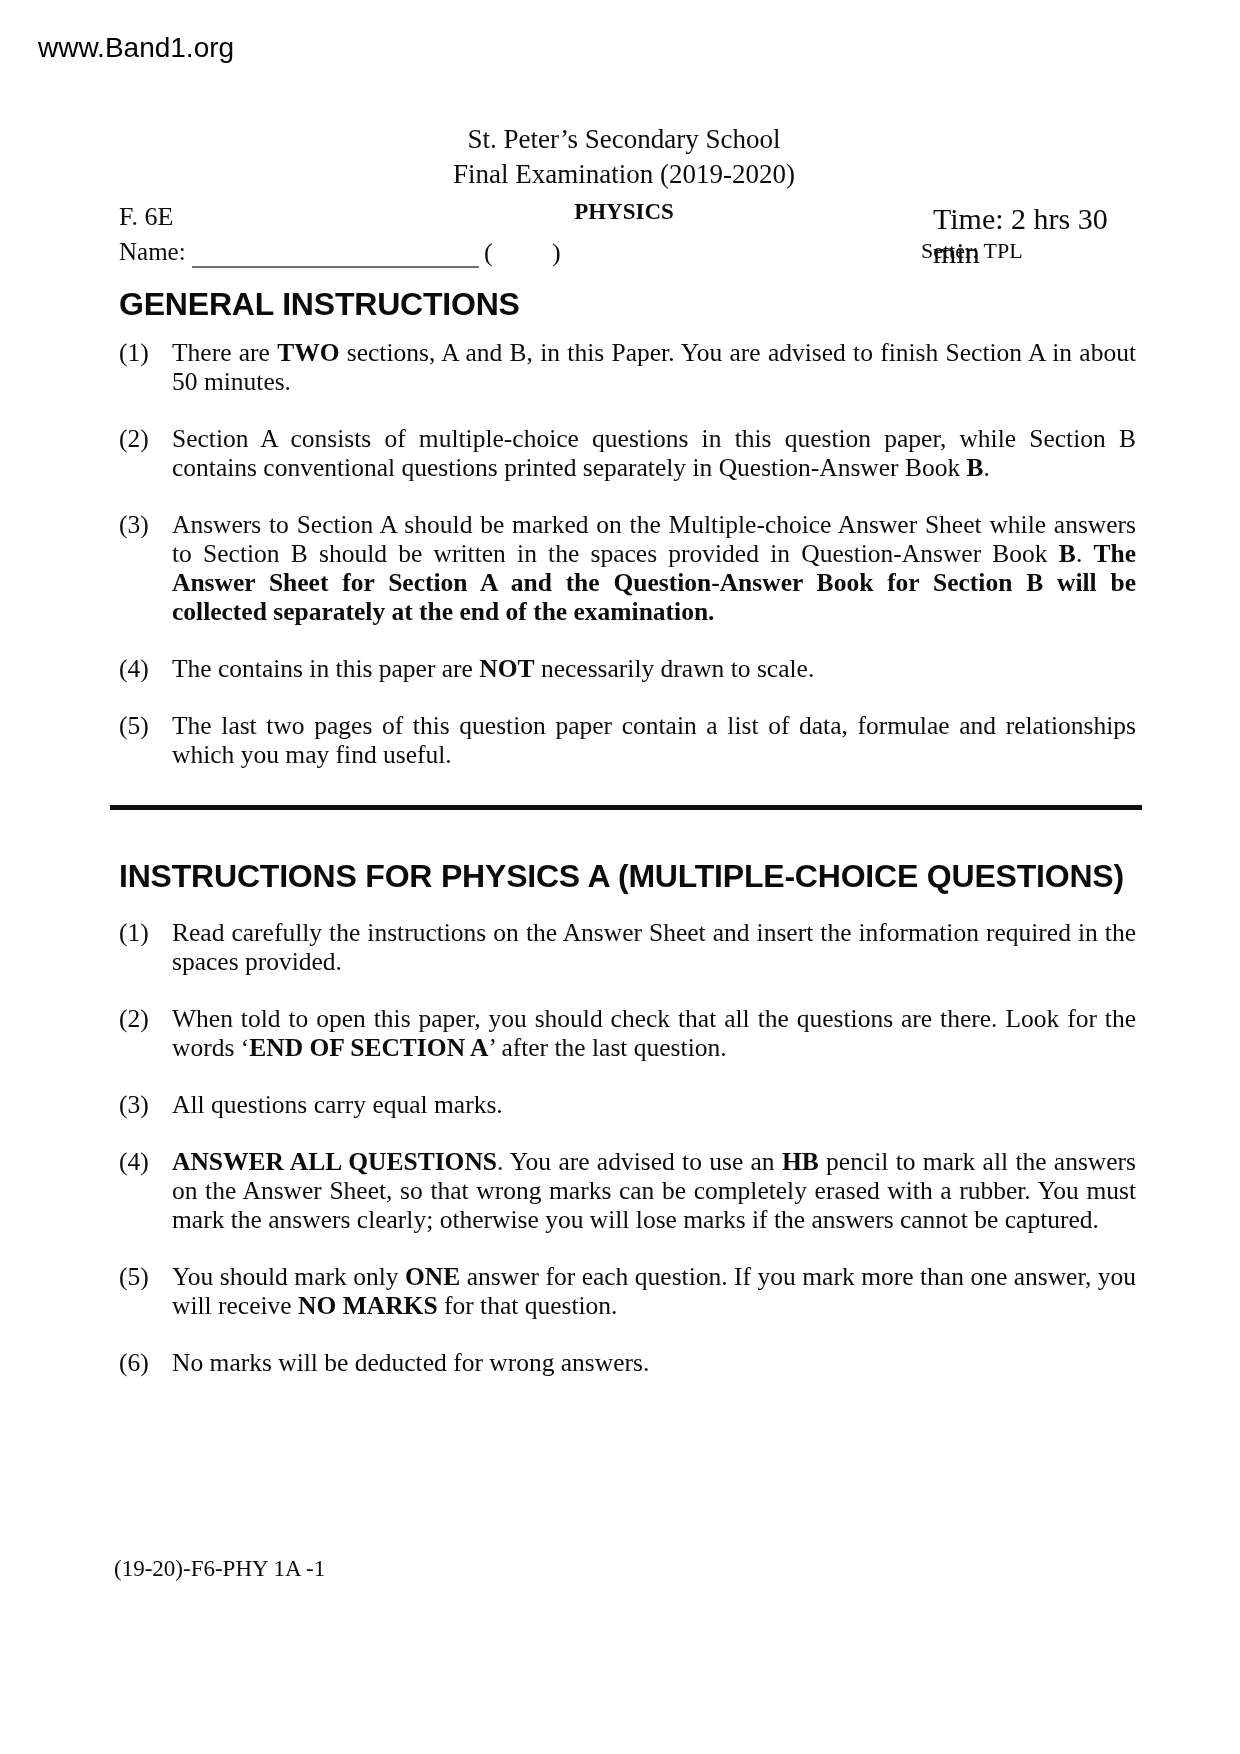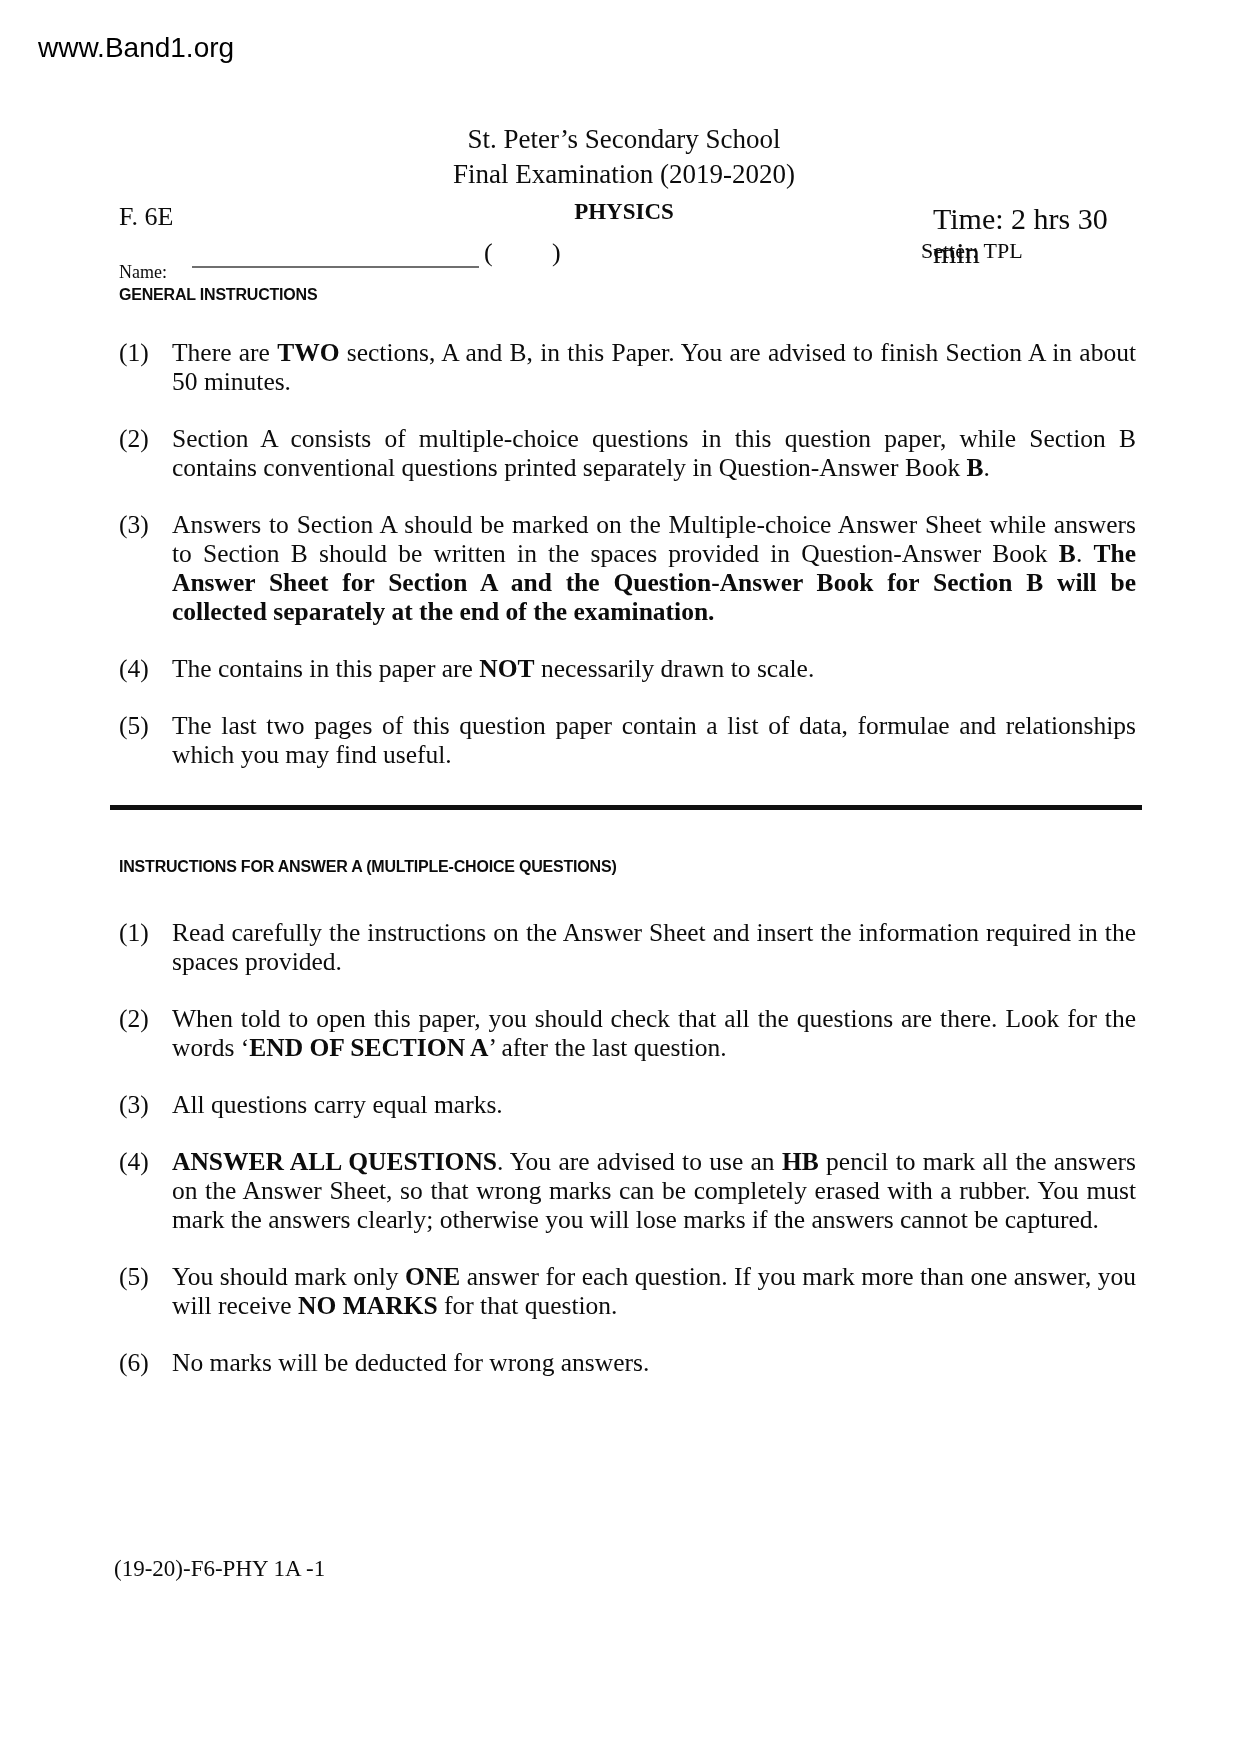--- a/index.html
+++ b/index.html
@@ -21,29 +21,29 @@
   .content{position:absolute;left:112px;top:0;width:1024px;}
   .center-line{position:absolute;left:0;width:100%;text-align:center;font-size:27px;}
   .school-line{top:124px;}
   .exam-line{top:159px;}
   .hdr-row{position:absolute;left:0;width:100%;height:34px;}
   .row3{top:199px;}
   .row4{top:235px;}
   .class-form{position:absolute;left:7px;top:3px;font-size:26px;}
   .subject{position:absolute;left:50%;transform:translateX(-50%);top:0;font-size:23px;font-weight:bold;}
   .time-limit{position:absolute;left:821px;top:3px;font-size:30px;}
-  .name-label{position:absolute;left:7px;top:3px;font-size:18px;margin-top:24px;}
+  .name-label{position:absolute;left:7px;top:3px;font-size:25px;}
   .name-fill-line{position:absolute;left:80px;top:3px;width:287px;height:28px;border-bottom:2px solid #6f6f6f;}
   .paren-open{position:absolute;left:372px;top:3px;font-size:26px;}
   .paren-close{position:absolute;left:440px;top:3px;font-size:26px;}
   .setter{position:absolute;left:809px;top:3px;font-size:22px;}
   .sec-heading{
     position:absolute;left:7px;
     font-family:"Liberation Sans", sans-serif;
-    font-weight:bold;font-size:16px;letter-spacing:-0.2px;
+    font-weight:bold;font-size:32px;letter-spacing:-0.2px;
     white-space:nowrap;
   }
   .heading-general{top:286px;}
   .heading-secA{top:858px;}
   .ins-list{position:absolute;left:0;width:1024px;}
   .list-general{top:338px;}
   .list-secA{top:918px;}
   .item{display:flex;margin-bottom:28px;font-size:25.5px;line-height:29px;}
   .item-num{flex:none;width:60px;padding-left:7px;box-sizing:border-box;}
   .item-body{flex:1;text-align:justify;}
@@ -96,21 +96,21 @@
           <div class="item-body"><span>The contains in this paper are </span><b>NOT</b><span> necessarily drawn to scale.</span></div>
         </div>
         <div class="item">
           <div class="item-num">(5)</div>
           <div class="item-body"><span>The last two pages of this question paper contain a list of data, formulae and relationships which you may find useful.</span></div>
         </div>
       </div>
 
     <div class="rule"></div>
 
-    <div class="sec-heading heading-secA">INSTRUCTIONS FOR ANSWER A (MULTIPLE-CHOICE QUESTIONS)</div>
+    <div class="sec-heading heading-secA">INSTRUCTIONS FOR PHYSICS A (MULTIPLE-CHOICE QUESTIONS)</div>
     <div class="ins-list list-secA" id="list-secA">
         <div class="item">
           <div class="item-num">(1)</div>
           <div class="item-body"><span>Read carefully the instructions on the Answer Sheet and insert the information required in the spaces provided.</span></div>
         </div>
         <div class="item">
           <div class="item-num">(2)</div>
           <div class="item-body"><span>When told to open this paper, you should check that all the questions are there. Look for the words ‘</span><b>END OF SECTION A</b><span>’ after the last question.</span></div>
         </div>
         <div class="item">

